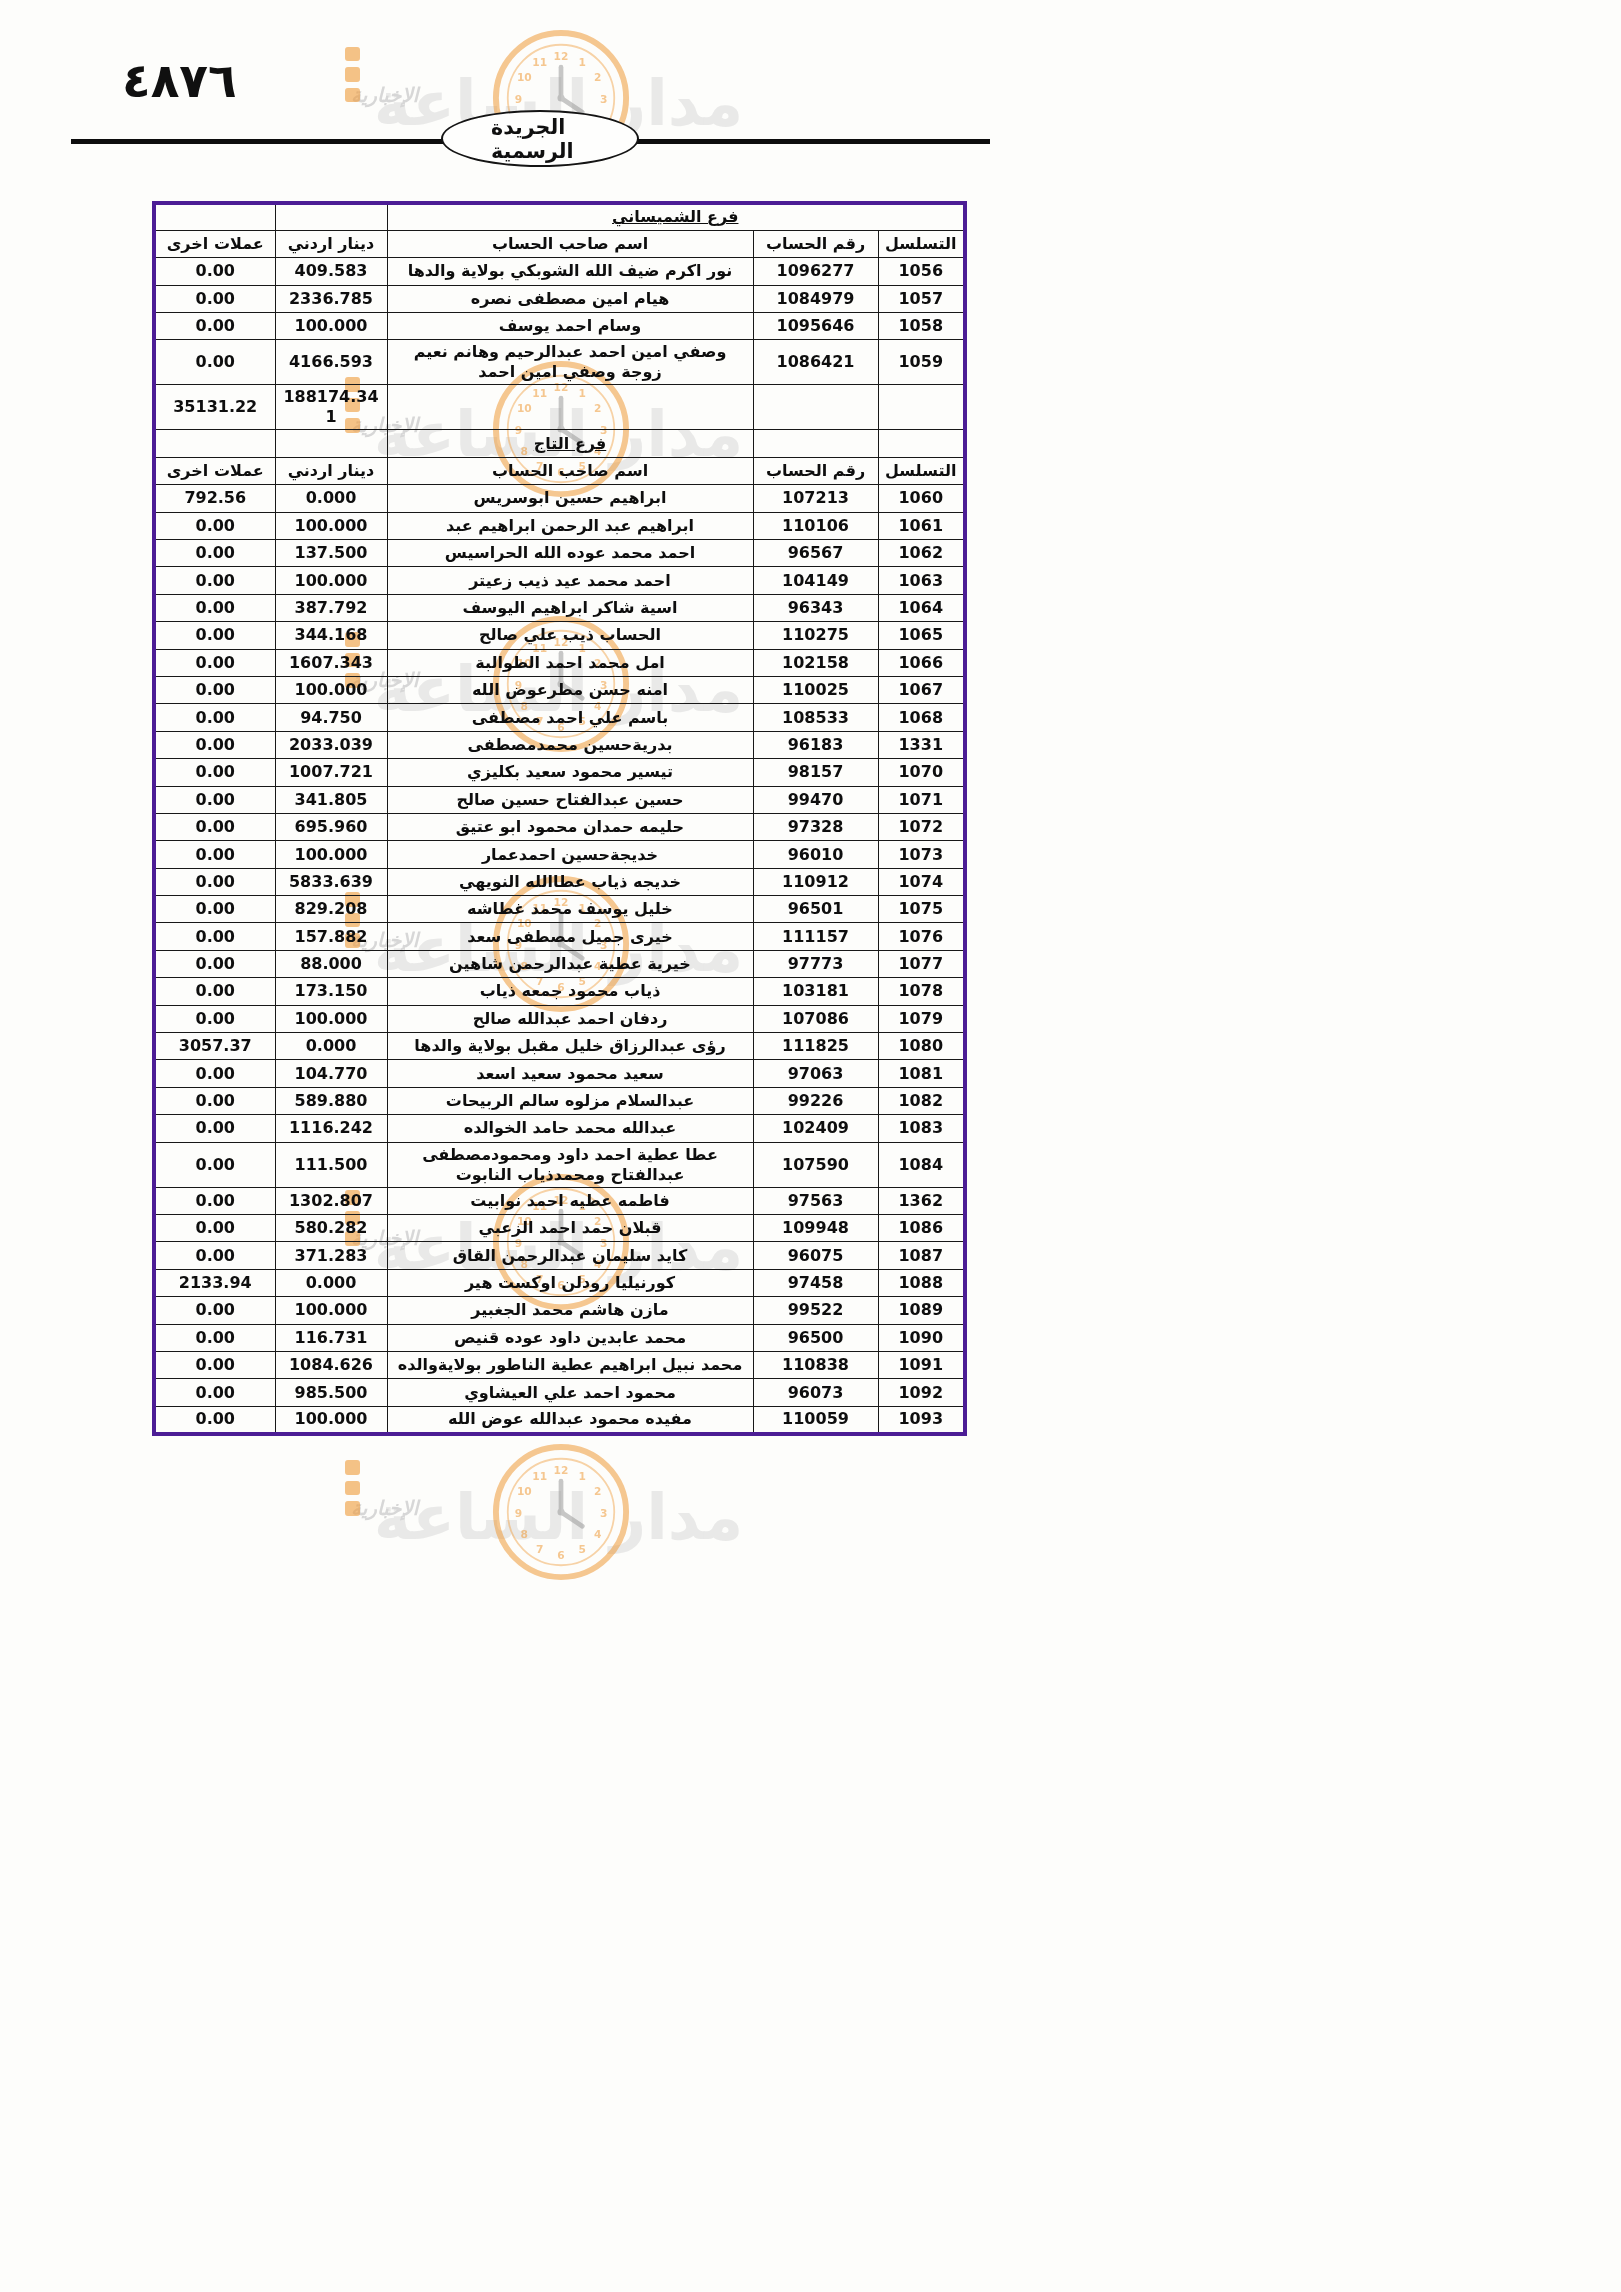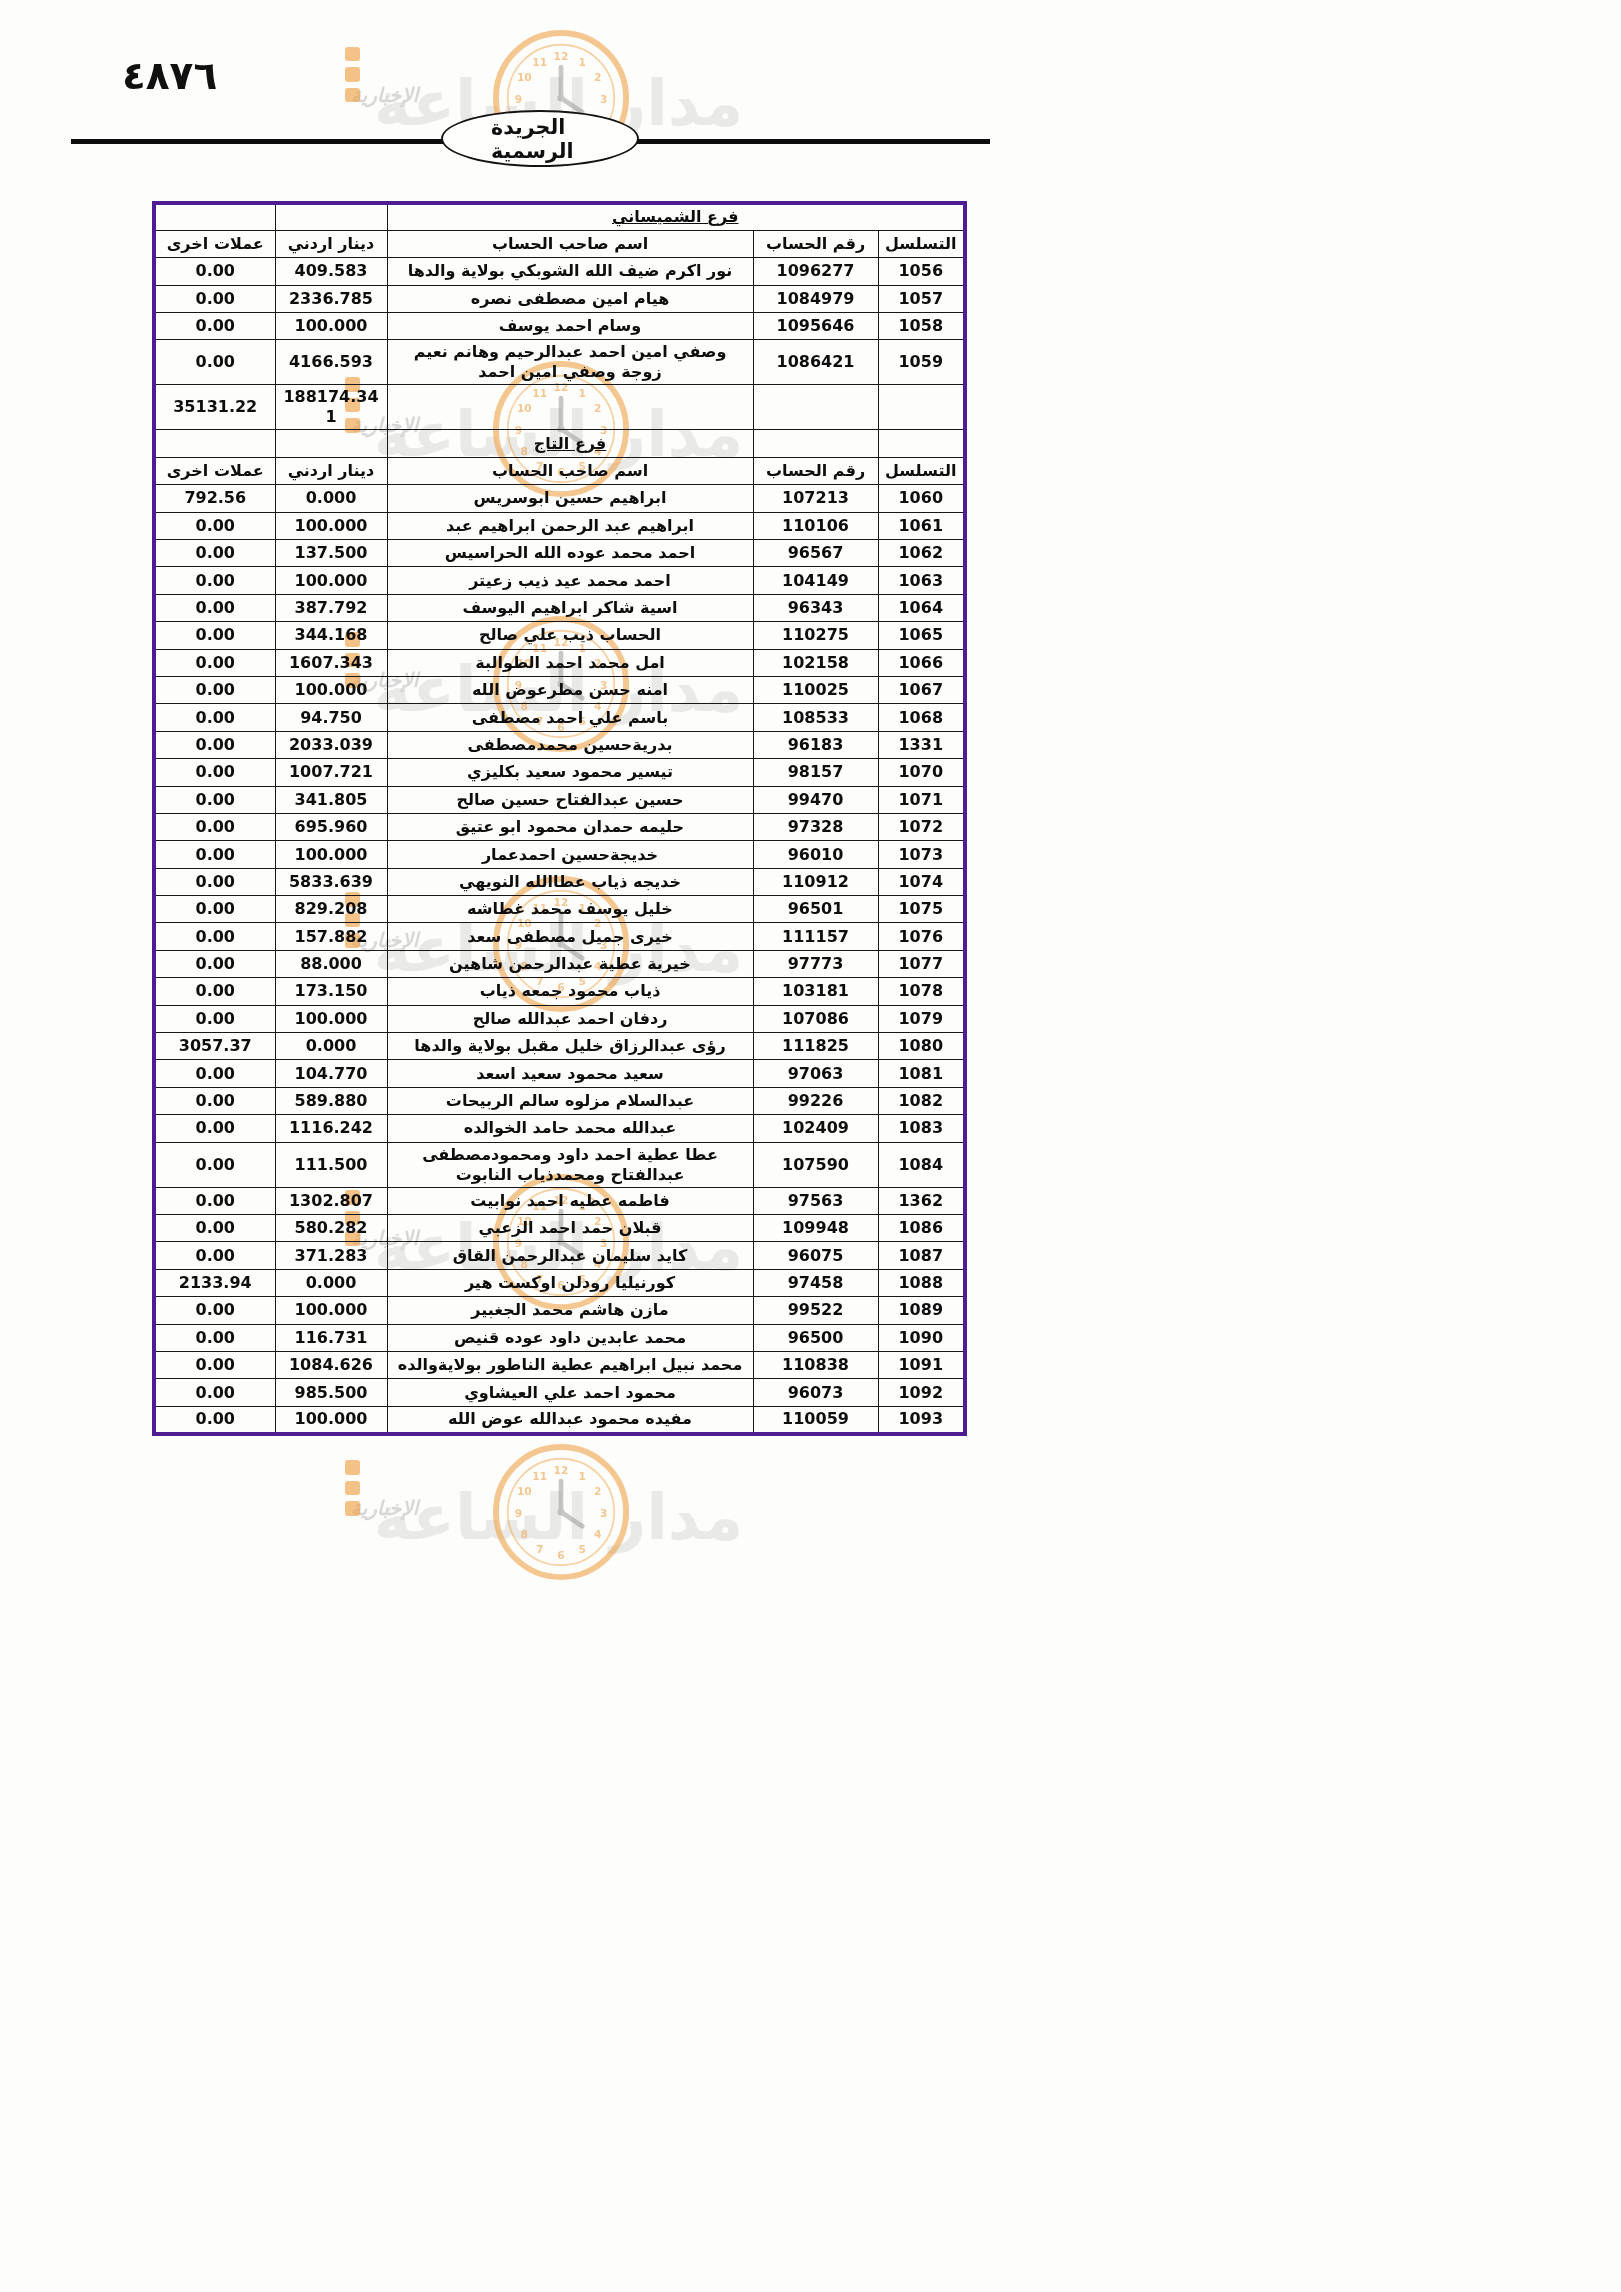--- a/index.html
+++ b/index.html
@@ -72,21 +72,21 @@
     background: var(--wm-accent, #ef9b3a);
     border-radius: 2.9px;
     display: block;
   }
 
   
   .page-number {
     position: absolute;
     top: 53px;
     left: 122px;
-    font-size: 39px;
+    font-size: 47px;
     font-weight: bold;
     letter-spacing: 3.9px;
     z-index: 2;
   }
   .masthead-rule {
     position: absolute;
     top: 139px;
     left: 71px;
     width: 919px;
     height: 4.9px;

